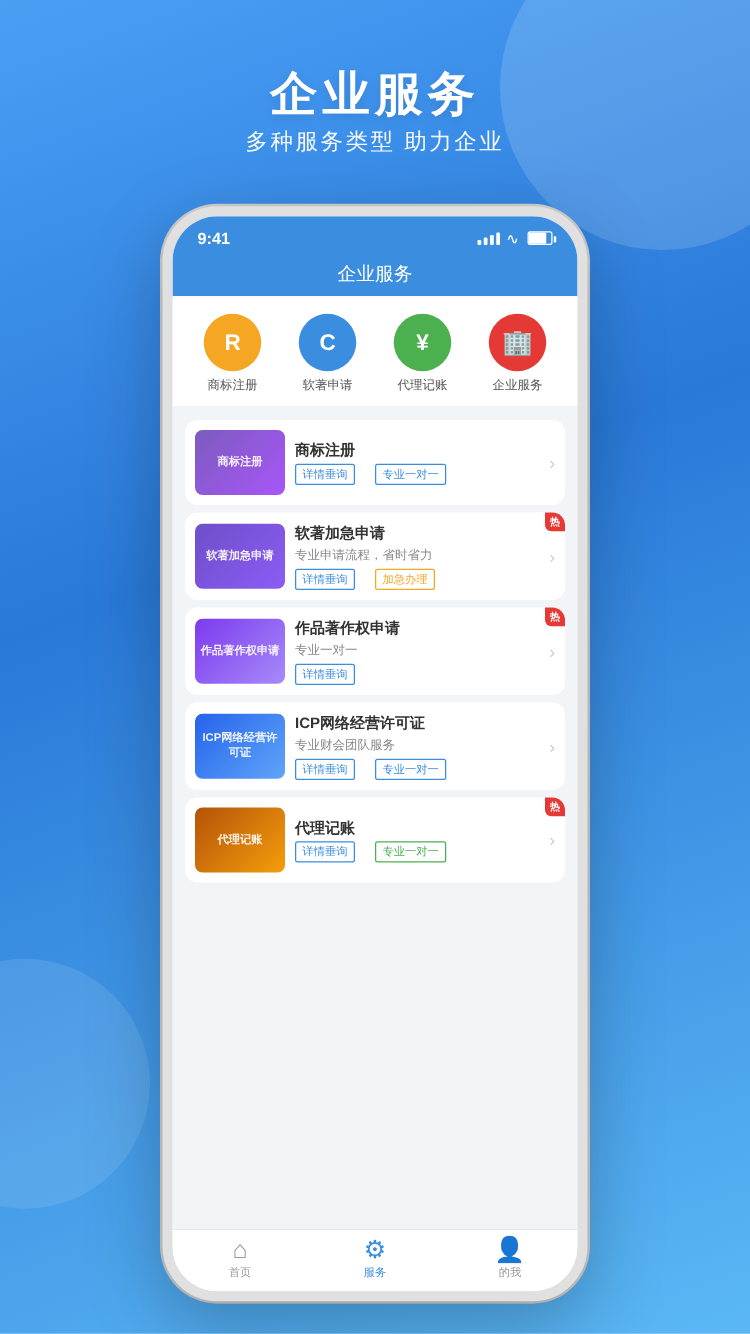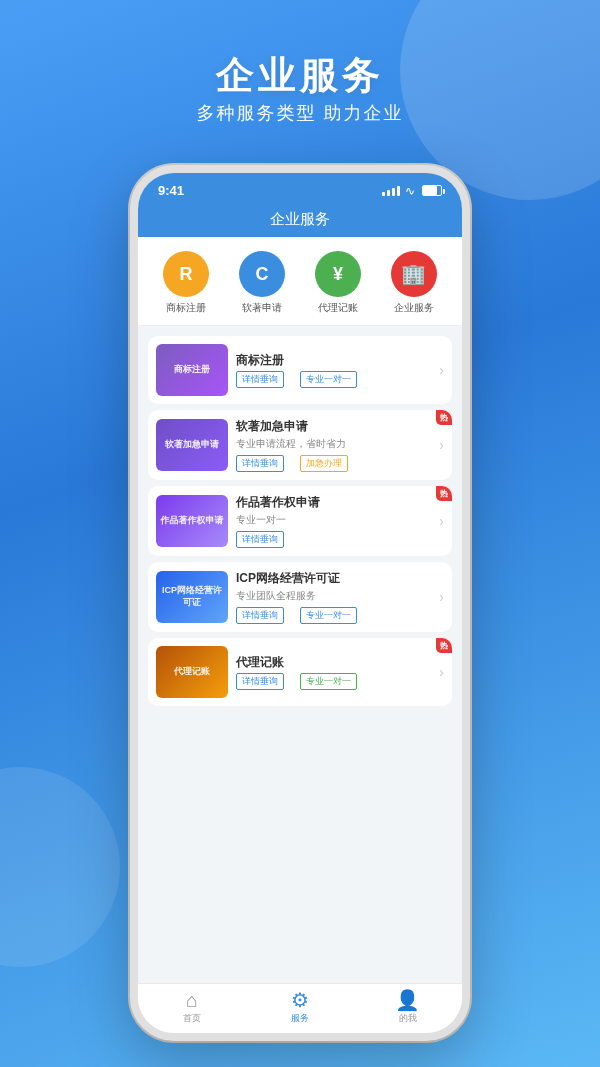--- a/index.html
+++ b/index.html
@@ -436,21 +436,21 @@
             </div>
             <span class="chevron">›</span>
           </div>
 
           <div class="service-item">
             <div class="service-thumb bg-icp">
               <div class="service-thumb-inner">ICP网络经营许可证</div>
             </div>
             <div class="service-info">
               <div class="service-name">ICP网络经营许可证</div>
-              <div class="service-desc">专业团队全程服务</div>
+              <div class="service-desc">专业财会团队服务</div>
               <div class="service-tags">
                 <span class="service-tag tag-blue">详情垂询</span>
                 <span class="service-tag tag-blue">专业一对一</span>
               </div>
             </div>
             <span class="chevron">›</span>
           </div>
 
           <div class="service-item">
             <div class="hot-badge">热</div>

